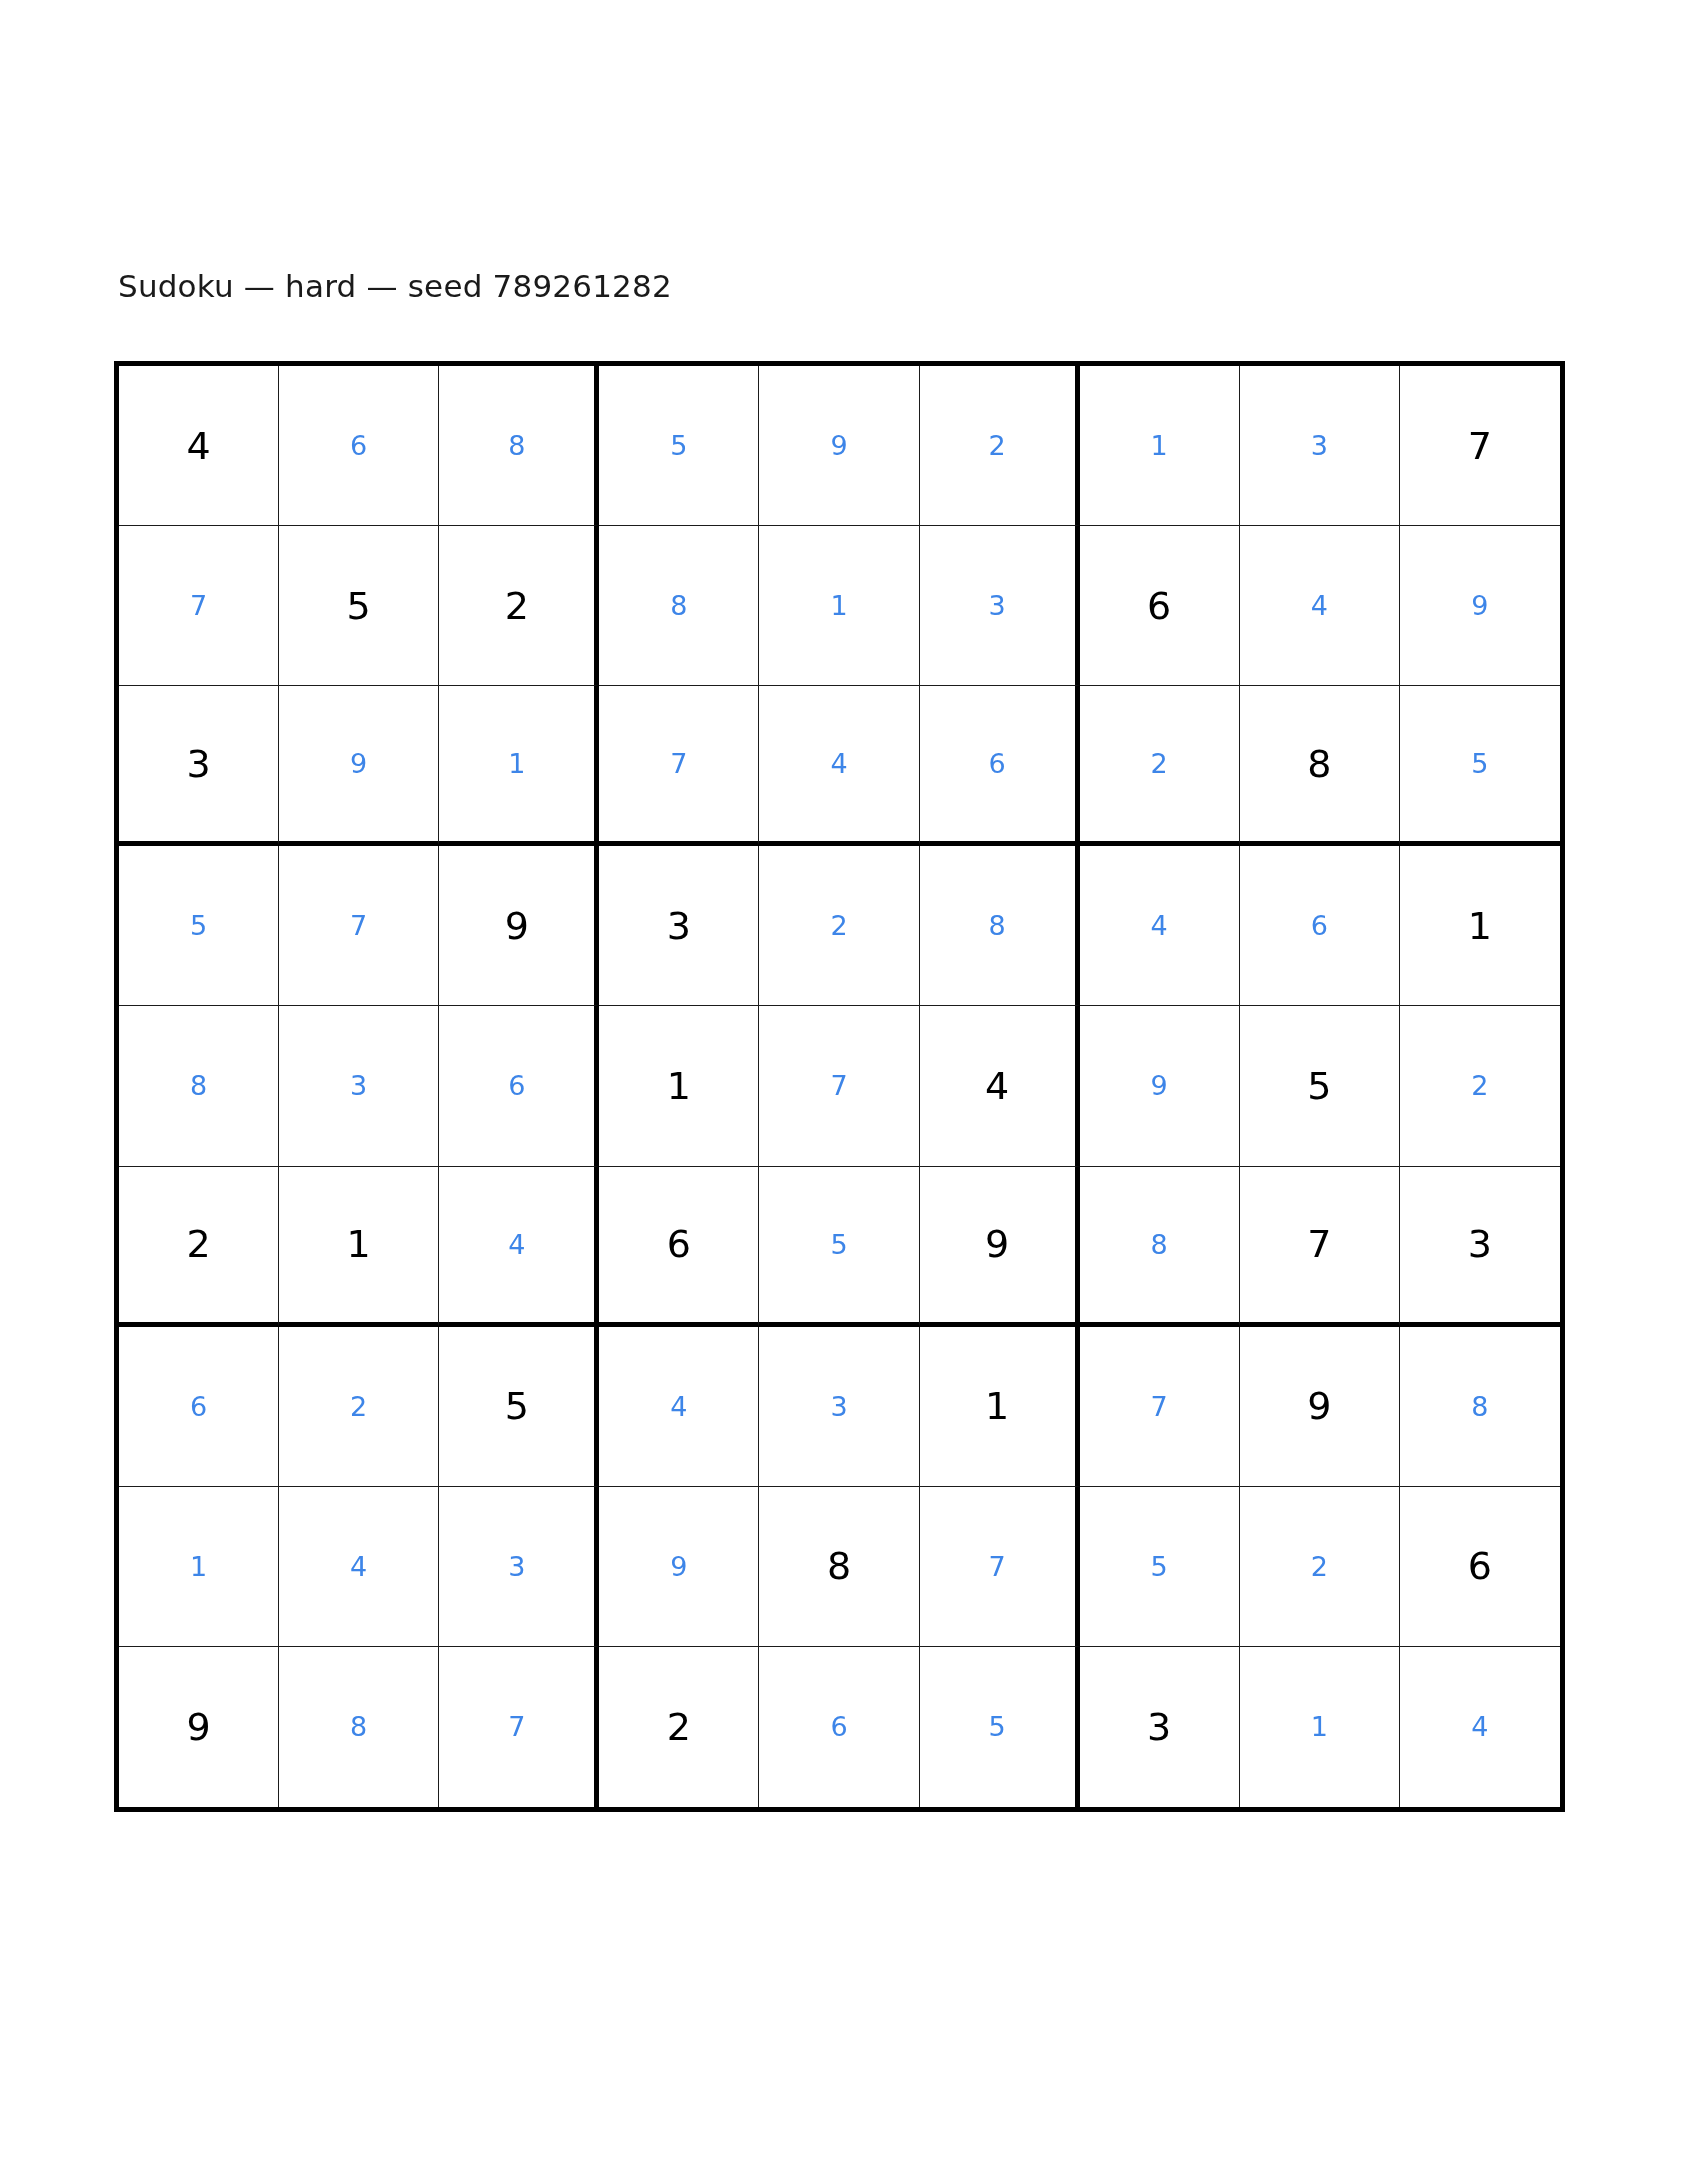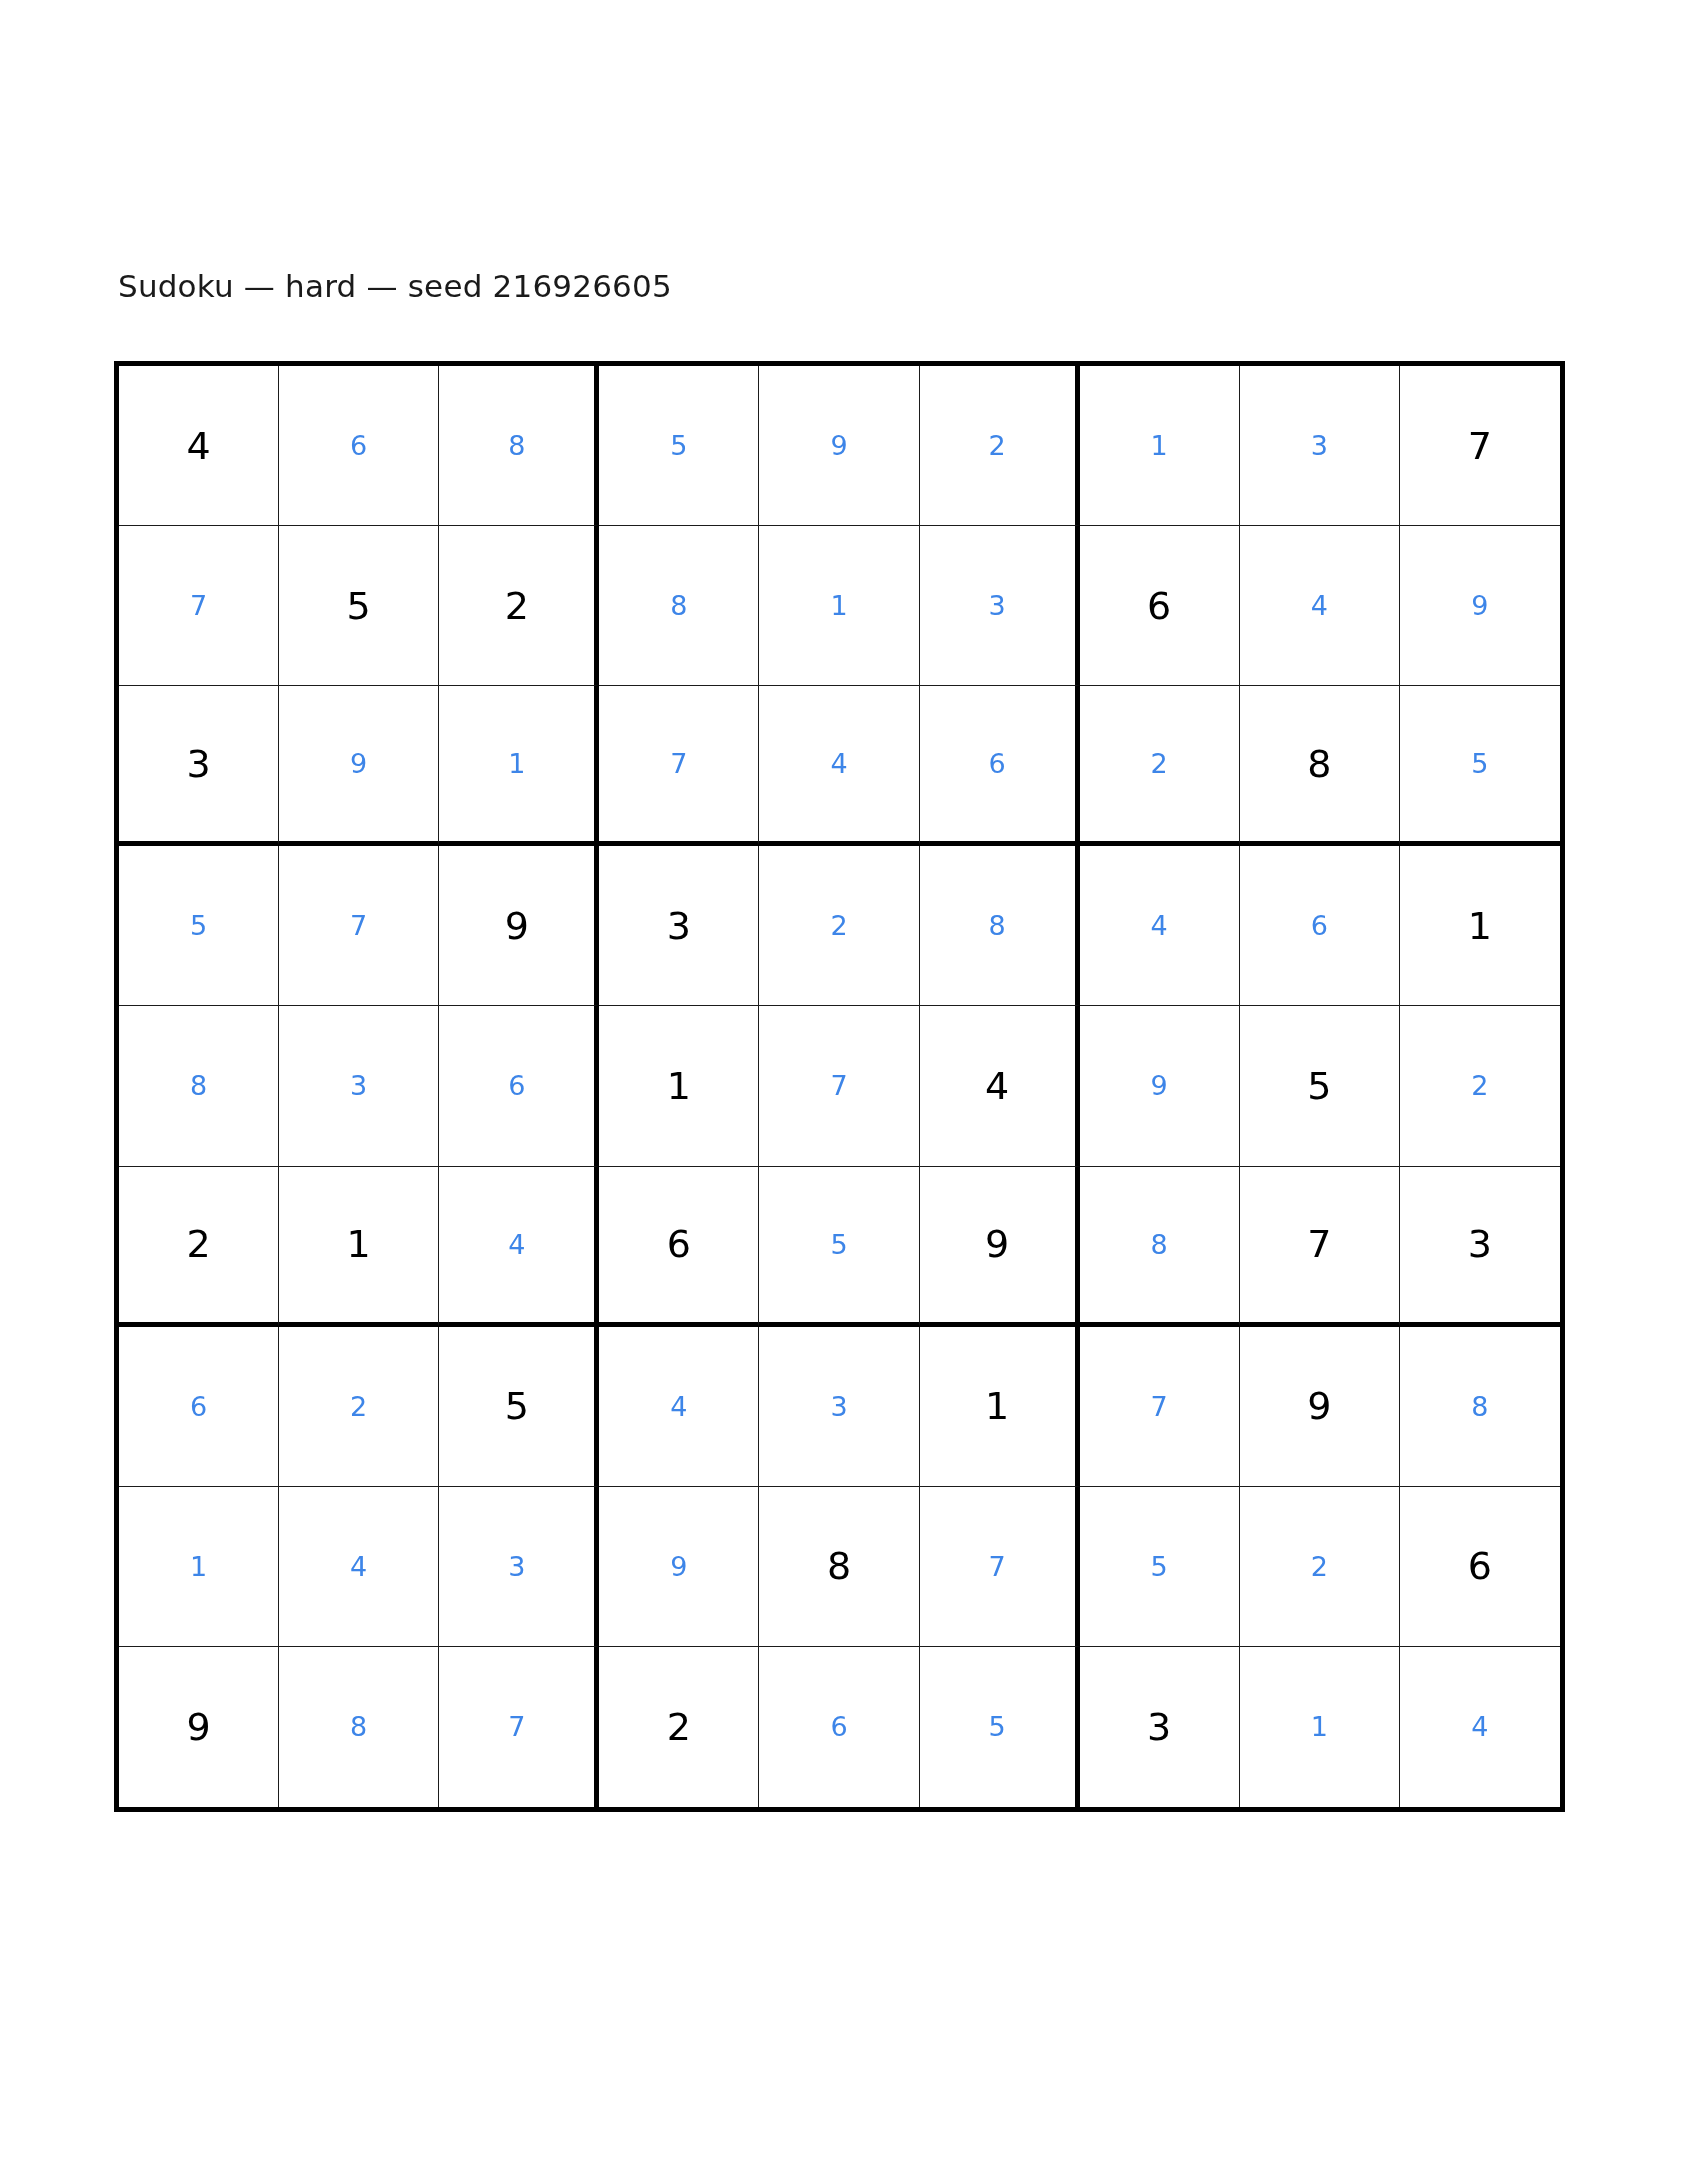--- a/index.html
+++ b/index.html
@@ -71,21 +71,21 @@
     font-size: 38px;
   }
   .solved {
     color: #3d85e8;
     font-size: 27px;
   }
 </style>
 </head>
 <body>
 
-<div id="page-title">Sudoku — hard — seed 216926605</div>
+<div id="page-title">Sudoku — hard — seed 789261282</div>
 
 <div id="board">
   <div class="grid" id="grid">
       <div class="cell row-0 col-0">
         <span class="val given">4</span>
       </div>
       <div class="cell row-0 col-1">
         <span class="val solved">6</span>
       </div>
       <div class="cell row-0 col-2">

